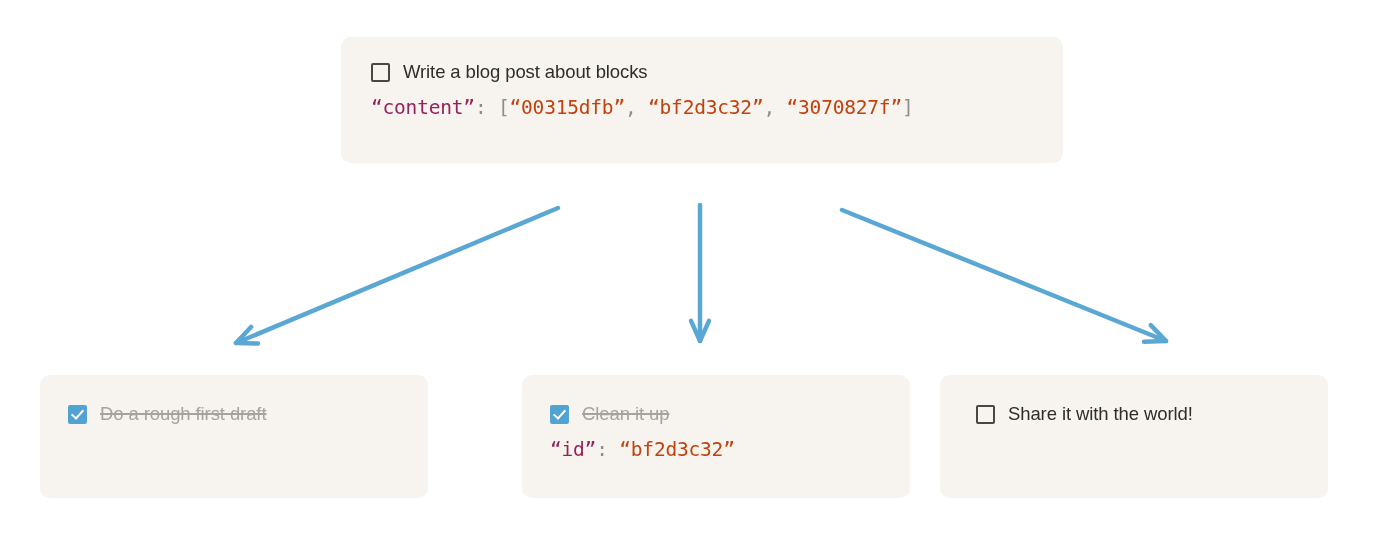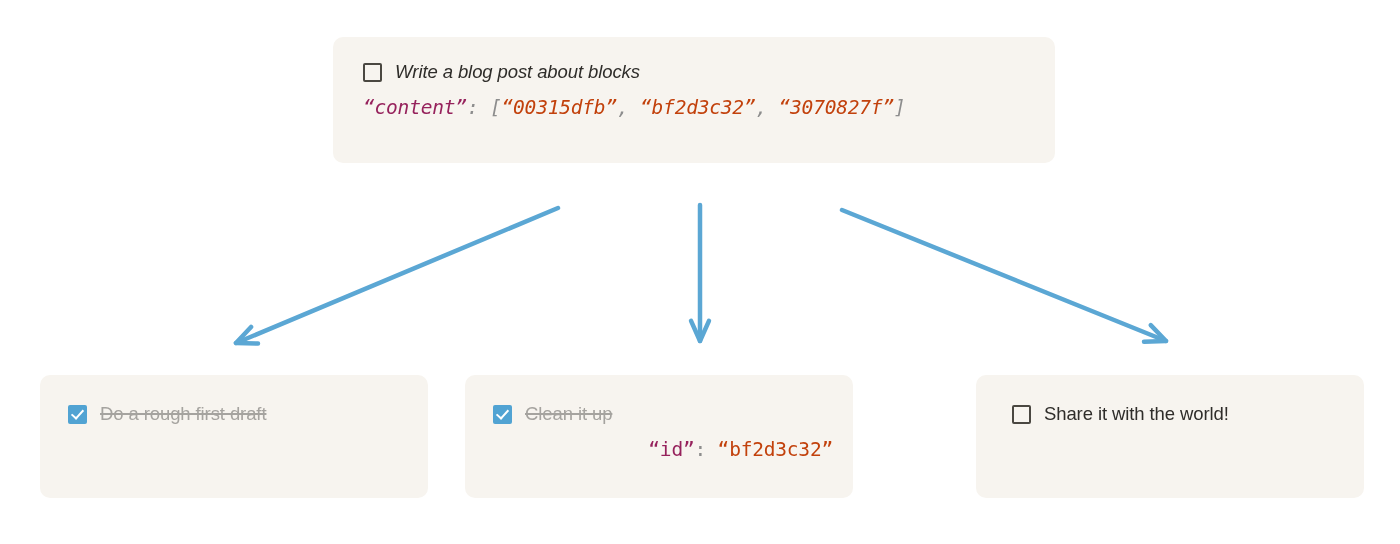--- a/index.html
+++ b/index.html
@@ -17,38 +17,37 @@
 
   .card {
     position: absolute;
     background: #f7f4ef;
     border-radius: 10px;
     box-sizing: border-box;
   }
 
   
   #card-parent {
-    left: 333px;
+    left: 341px;
     top: 37px;
     width: 722px;
     height: 126px;
     padding: 22px 26px 0 30px;
-    font-style: italic;
   }
 
   
   .card-child {
     top: 375px;
     width: 388px;
     height: 123px;
     padding: 26px 20px 0 28px;
   }
   #card-child-0 { left: 40px; }
-  #card-child-1 { left: 465px; text-align: right; }
-  #card-child-2 { left: 976px; padding-left: 36px; }
+  #card-child-1 { left: 522px; }
+  #card-child-2 { left: 940px; padding-left: 36px; }
 
   
   .todo-row {
     display: flex;
     align-items: center;
     height: 26px;
   }
 
   .checkbox {
     width: 19px;

